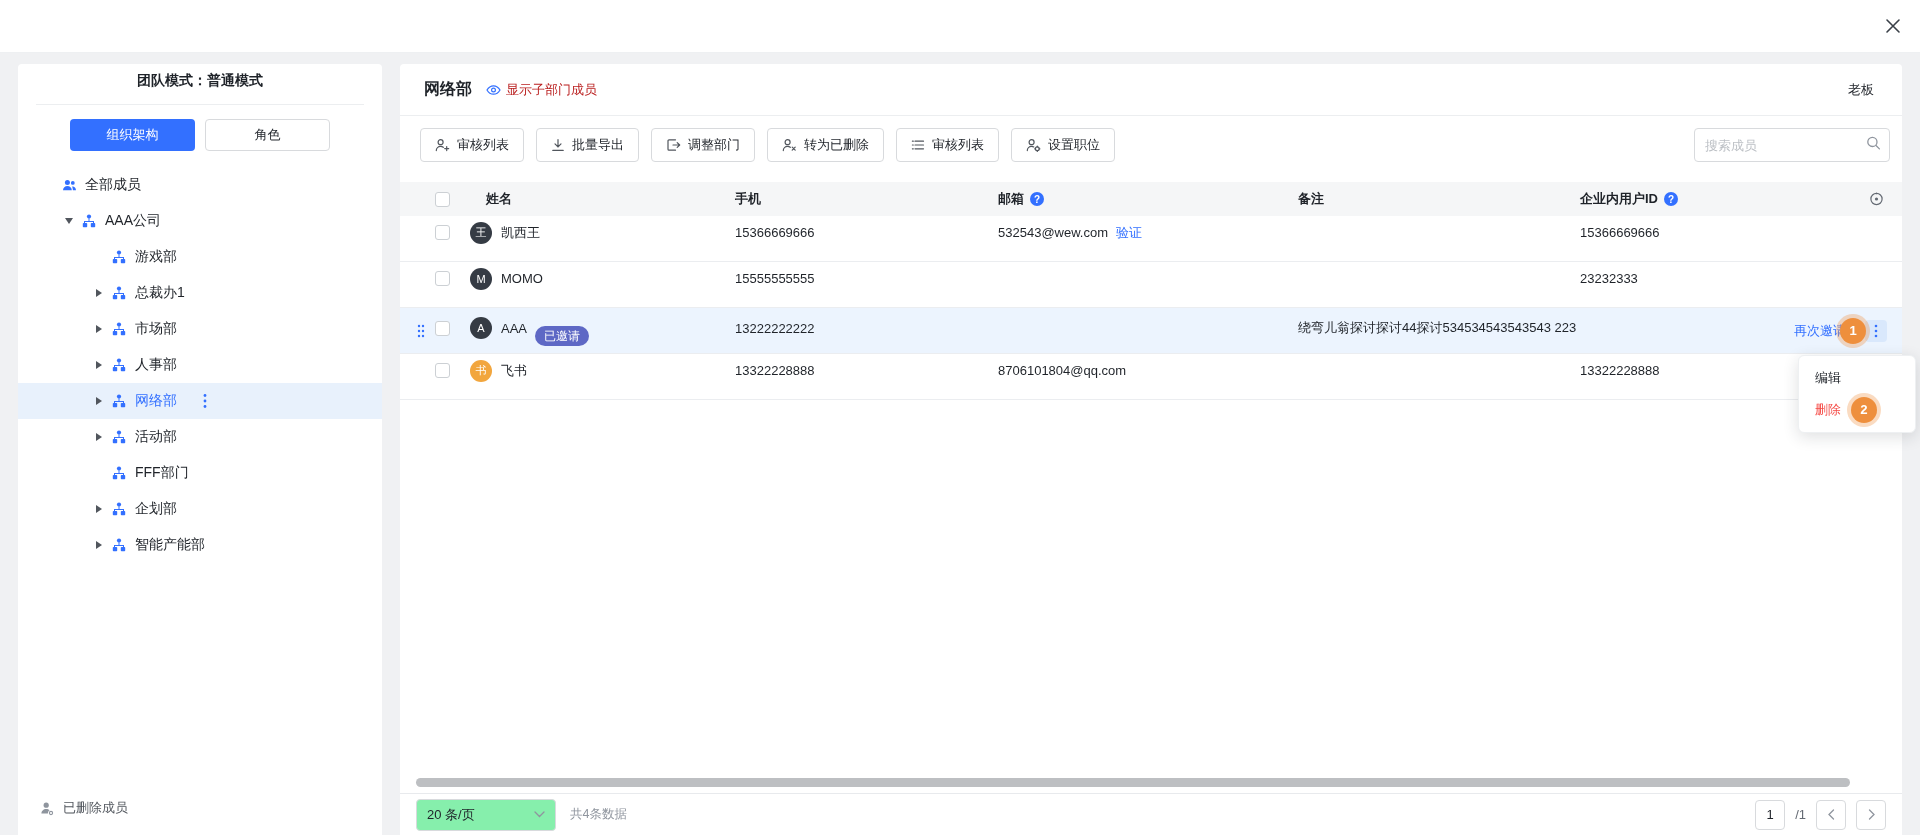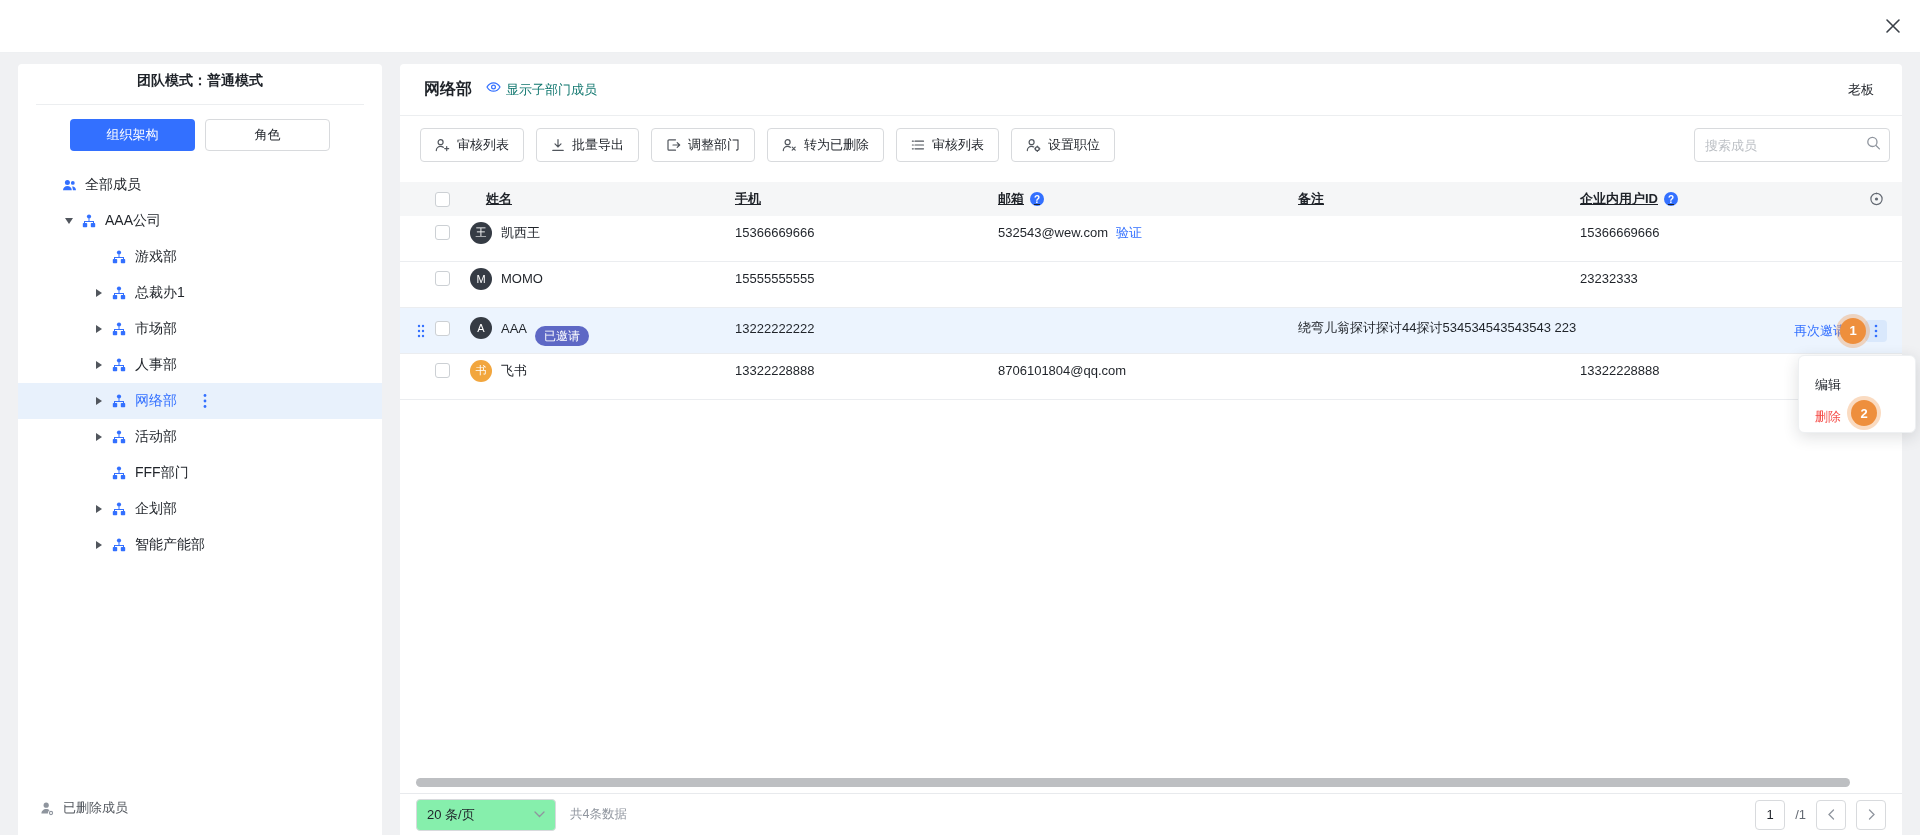--- a/index.html
+++ b/index.html
@@ -45,41 +45,41 @@
   .tree-more { margin-left:26px; display:flex; align-items:center; }
   .side-bottom { padding:18px 22px; display:flex; align-items:center; gap:8px;
     font-size:13px; color:#51565d; cursor:pointer; }
   .side-bottom svg { color:#8f959e; }
 
   
   .main { flex:1; position:relative; display:flex; flex-direction:column; }
   .main-head { height:52px; display:flex; align-items:center; padding:0 28px 0 24px;
     border-bottom:1px solid #eceef0; }
   .dept-title { font-size:16px; font-weight:bold; }
-  .show-sub { margin-left:14px; display:flex; gap:5px;
-    color:#0f766e; font-size:13px; cursor:pointer; }
+  .show-sub { margin-left:14px; display:flex; align-items:center; gap:5px;
+    color:#b91c1c; font-size:13px; cursor:pointer; }
   .owner { margin-left:auto; font-size:13px; cursor:pointer; }
 
   .toolbar { display:flex; align-items:center; padding:12px 12px 10px 20px; gap:12px; }
   .tool-btn { height:34px; border:1px solid #d8dadd; border-radius:4px; background:#fff;
     display:flex; align-items:center; gap:7px; padding:0 14px; font-size:13px;
     color:#1f2329; cursor:pointer; }
   .tool-btn svg { color:#51565d; }
   .search-box { margin-left:auto; position:relative; }
   .search-box input { width:196px; height:34px; border:1px solid #d8dadd; border-radius:4px;
     padding:0 32px 0 10px; font-size:13px; color:#1f2329; outline:none;
     font-family:"Liberation Sans","DejaVu Sans",sans-serif; }
   .search-box input::placeholder { color:#bbbfc4; }
   .search-ico { position:absolute; right:9px; top:50%; transform:translateY(-50%); color:#8f959e; }
 
   .grid-cols { display:grid; grid-template-columns:50px 265px 263px 300px 282px 1fr;
     align-items:center; padding:0 20px; }
   .thead { height:34px; margin-top:10px; background:#f5f6f7; font-size:13px; font-weight:bold;
     position:relative; }
-  .th-label { display:flex; align-items:center; gap:6px;text-decoration:underline; }
+  .th-label { display:flex; align-items:center; gap:6px; }
   .th-name { padding-left:16px; }
   .help-ico { width:14px; height:14px; border-radius:50%; background:#3370ff; color:#fff;
     font-size:10px; font-weight:bold; display:inline-flex; align-items:center; justify-content:center; }
   .col-settings { position:absolute; right:18px; top:50%; transform:translateY(-50%);
     color:#646a73; cursor:pointer; display:flex; }
 
   .tbody { flex:1; position:relative; }
   .trow { height:46px; border-bottom:1px solid #ebedf0; font-size:13px; position:relative; }
   .trow.highlight { background:#ecf4fe; }
   .cell-name { display:flex; align-items:center; }
@@ -100,22 +100,22 @@
   .more-btn { width:22px; height:22px; border-radius:4px; background:#d9e8fc;
     display:flex; align-items:center; justify-content:center; cursor:pointer; }
   .ann-badge { width:26px; height:26px; border-radius:50%; background:#ee8f3d; color:#fff;
     font-size:13px; font-weight:bold; display:flex; align-items:center; justify-content:center;
     box-shadow:0 0 0 4px rgba(238,143,61,.32); }
   .badge-1 { position:absolute; right:36px; top:50%; transform:translateY(-50%); z-index:2; }
 
   .context-menu { position:absolute; top:291px; right:-14px; width:118px; background:#fff;
     border:1px solid #eef0f2; border-radius:6px; padding:6px 0; z-index:5;
     box-shadow:0 4px 16px rgba(31,35,41,.14); }
-  .menu-item { height:32px; display:flex; align-items:flex-end; padding:0 16px;
-    font-size:13px; cursor:pointer; }
+  .menu-item { height:32px; display:flex; align-items:center; padding:0 16px;
+    font-size:13px; cursor:pointer;font-family:Liberation Mono, monospace; }
   .menu-item.danger { color:#f54a45; }
   .menu-item .ann-badge { margin-left:10px; flex:0 0 26px; }
 
   .h-scrollbar { position:absolute; left:16px; right:52px; bottom:6px; height:9px;
     border-radius:5px; background:#bdbfc2; cursor:pointer; }
 
   .footer { height:42px; border-top:1px solid #e8eaed; display:flex; align-items:center;
     padding:0 16px; gap:14px; }
   .page-size { width:140px; height:32px; border:1px solid #d8dadd; border-radius:4px;
     display:flex; align-items:center; justify-content:space-between; padding:0 10px;

